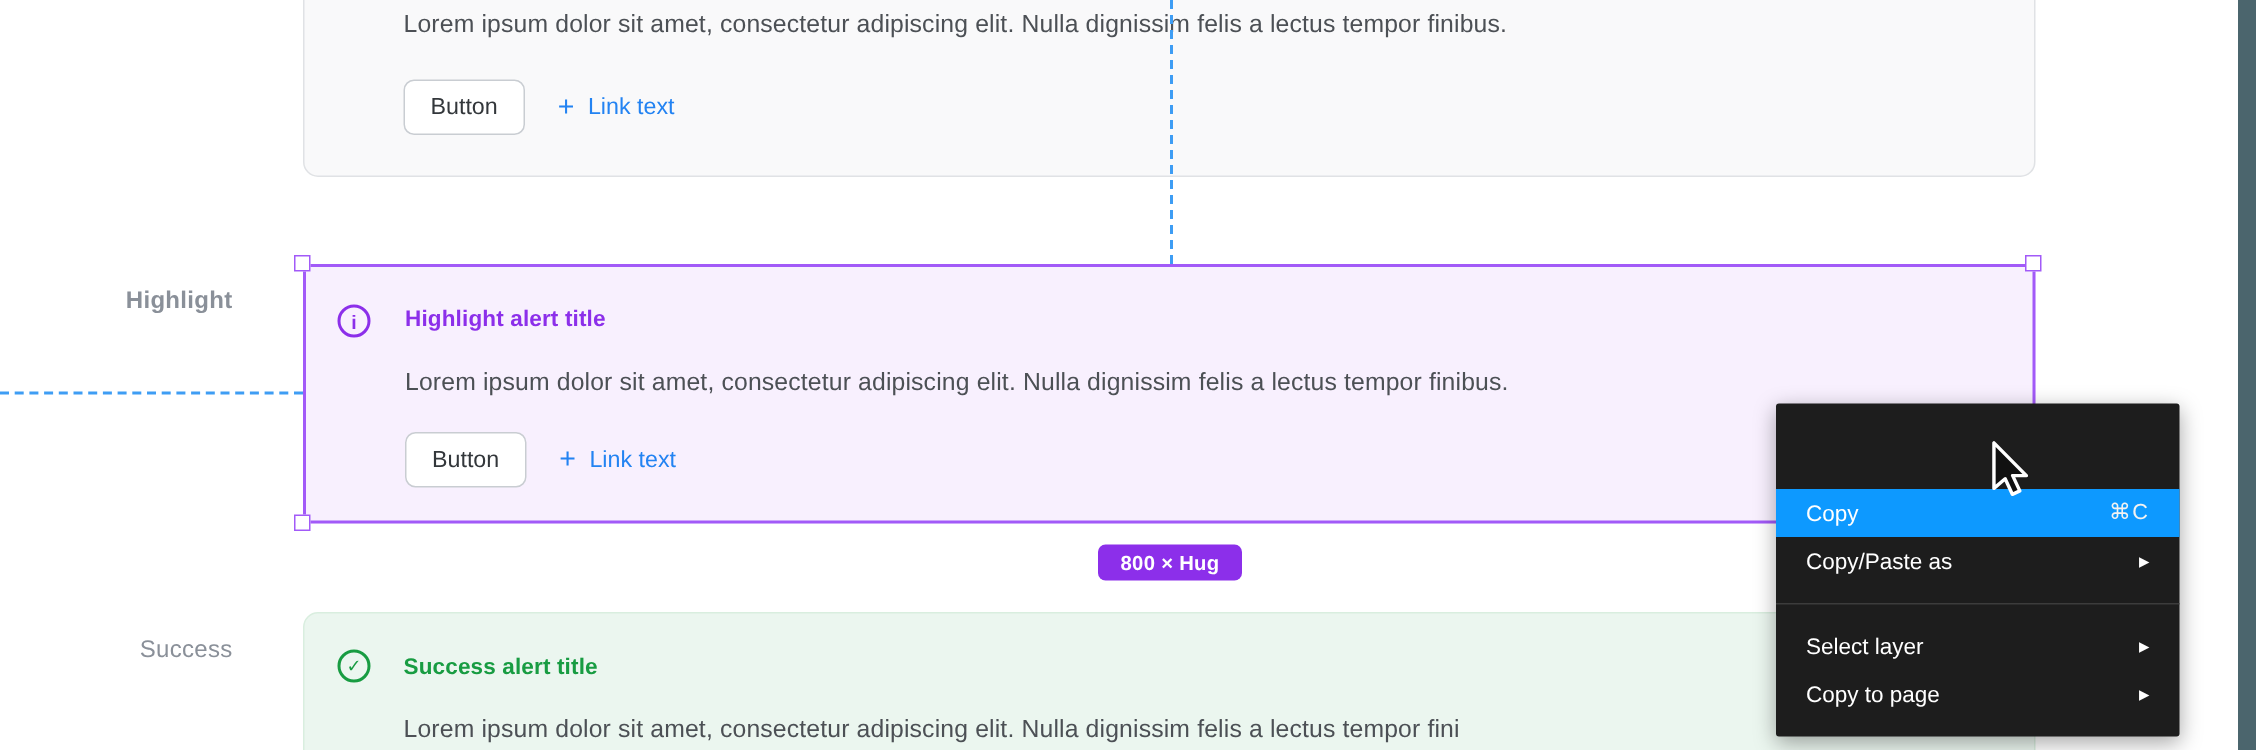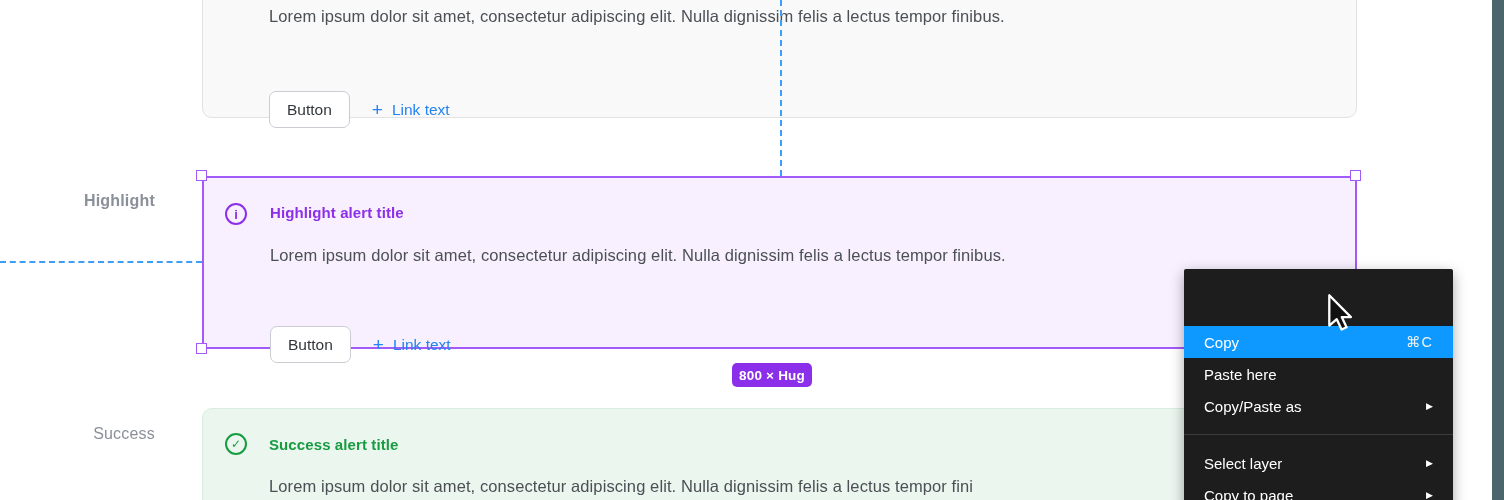--- a/index.html
+++ b/index.html
@@ -46,38 +46,38 @@
     position:absolute;left:66px;font-size:15px;font-weight:700;
     white-space:nowrap;letter-spacing:.1px;
   }
   .alert-icon{
     position:absolute;width:22px;height:22px;border-radius:50%;
     display:flex;align-items:center;justify-content:center;
     font-size:13px;font-weight:700;
   }
   .icon-info{border:2px solid var(--c-highlight_purple);color:var(--c-highlight_purple);font-style:normal;}
   .icon-check{border:2px solid var(--c-success_green);color:var(--c-success_green);font-size:12px;}
-  .actions{position:absolute;left:66px;display:flex;align-items:center;gap:22px;margin-top:38px;}
+  .actions{position:absolute;left:66px;display:flex;align-items:center;gap:22px;}
   .btn{
     height:37px;padding:0 17px;background:#ffffff;border:1px solid #C9CDD2;
     border-radius:7px;font-size:15.5px;font-weight:500;color:#33373B;
     display:flex;align-items:center;cursor:default;
     font-family:"Liberation Sans","DejaVu Sans",sans-serif;
   }
   .link{display:flex;align-items:center;gap:9px;color:var(--c-link_blue);
     font-size:15.5px;font-weight:500;cursor:default;}
   .link .plus{font-size:19px;font-weight:400;line-height:1;}
 
   
   .handle{
     position:absolute;width:11px;height:11px;background:#ffffff;
     border:1.5px solid var(--c-selection_purple);z-index:3;
   }
   .size-badge{
-    position:absolute;top:363px;left:732px;width:80px;height:24px;z-index:3;
+    position:absolute;top:363px;left:732px;width:96px;height:24px;z-index:3;
     background:var(--c-badge_purple);color:#ffffff;border-radius:5px;
     font-size:13.5px;font-weight:700;display:flex;align-items:center;justify-content:center;
     letter-spacing:.2px;
   }
   .guide-v{position:absolute;left:780px;top:0;height:176px;width:0;
     border-left:2px dashed var(--c-guide_blue);z-index:2;}
   .guide-h{position:absolute;left:0;top:261px;width:202px;height:0;
     border-top:2px dashed var(--c-guide_blue);z-index:2;}
 
   
@@ -163,24 +163,20 @@
   </div>
 
 </div>
 
 <div class="context-menu">
   <div class="menu-item highlighted">
     <span>Copy</span>
     <span class="menu-shortcut">⌘C</span>
   </div>
   <div class="menu-item">
-    <span>Paste here</span>
-    <span class="menu-shortcut"></span>
-  </div>
-  <div class="menu-item">
     <span>Copy/Paste as</span>
     <span class="menu-arrow">▶</span>
   </div>
   <div class="menu-separator"></div>
   <div class="menu-item">
     <span>Select layer</span>
     <span class="menu-arrow">▶</span>
   </div>
   <div class="menu-item">
     <span>Copy to page</span>

